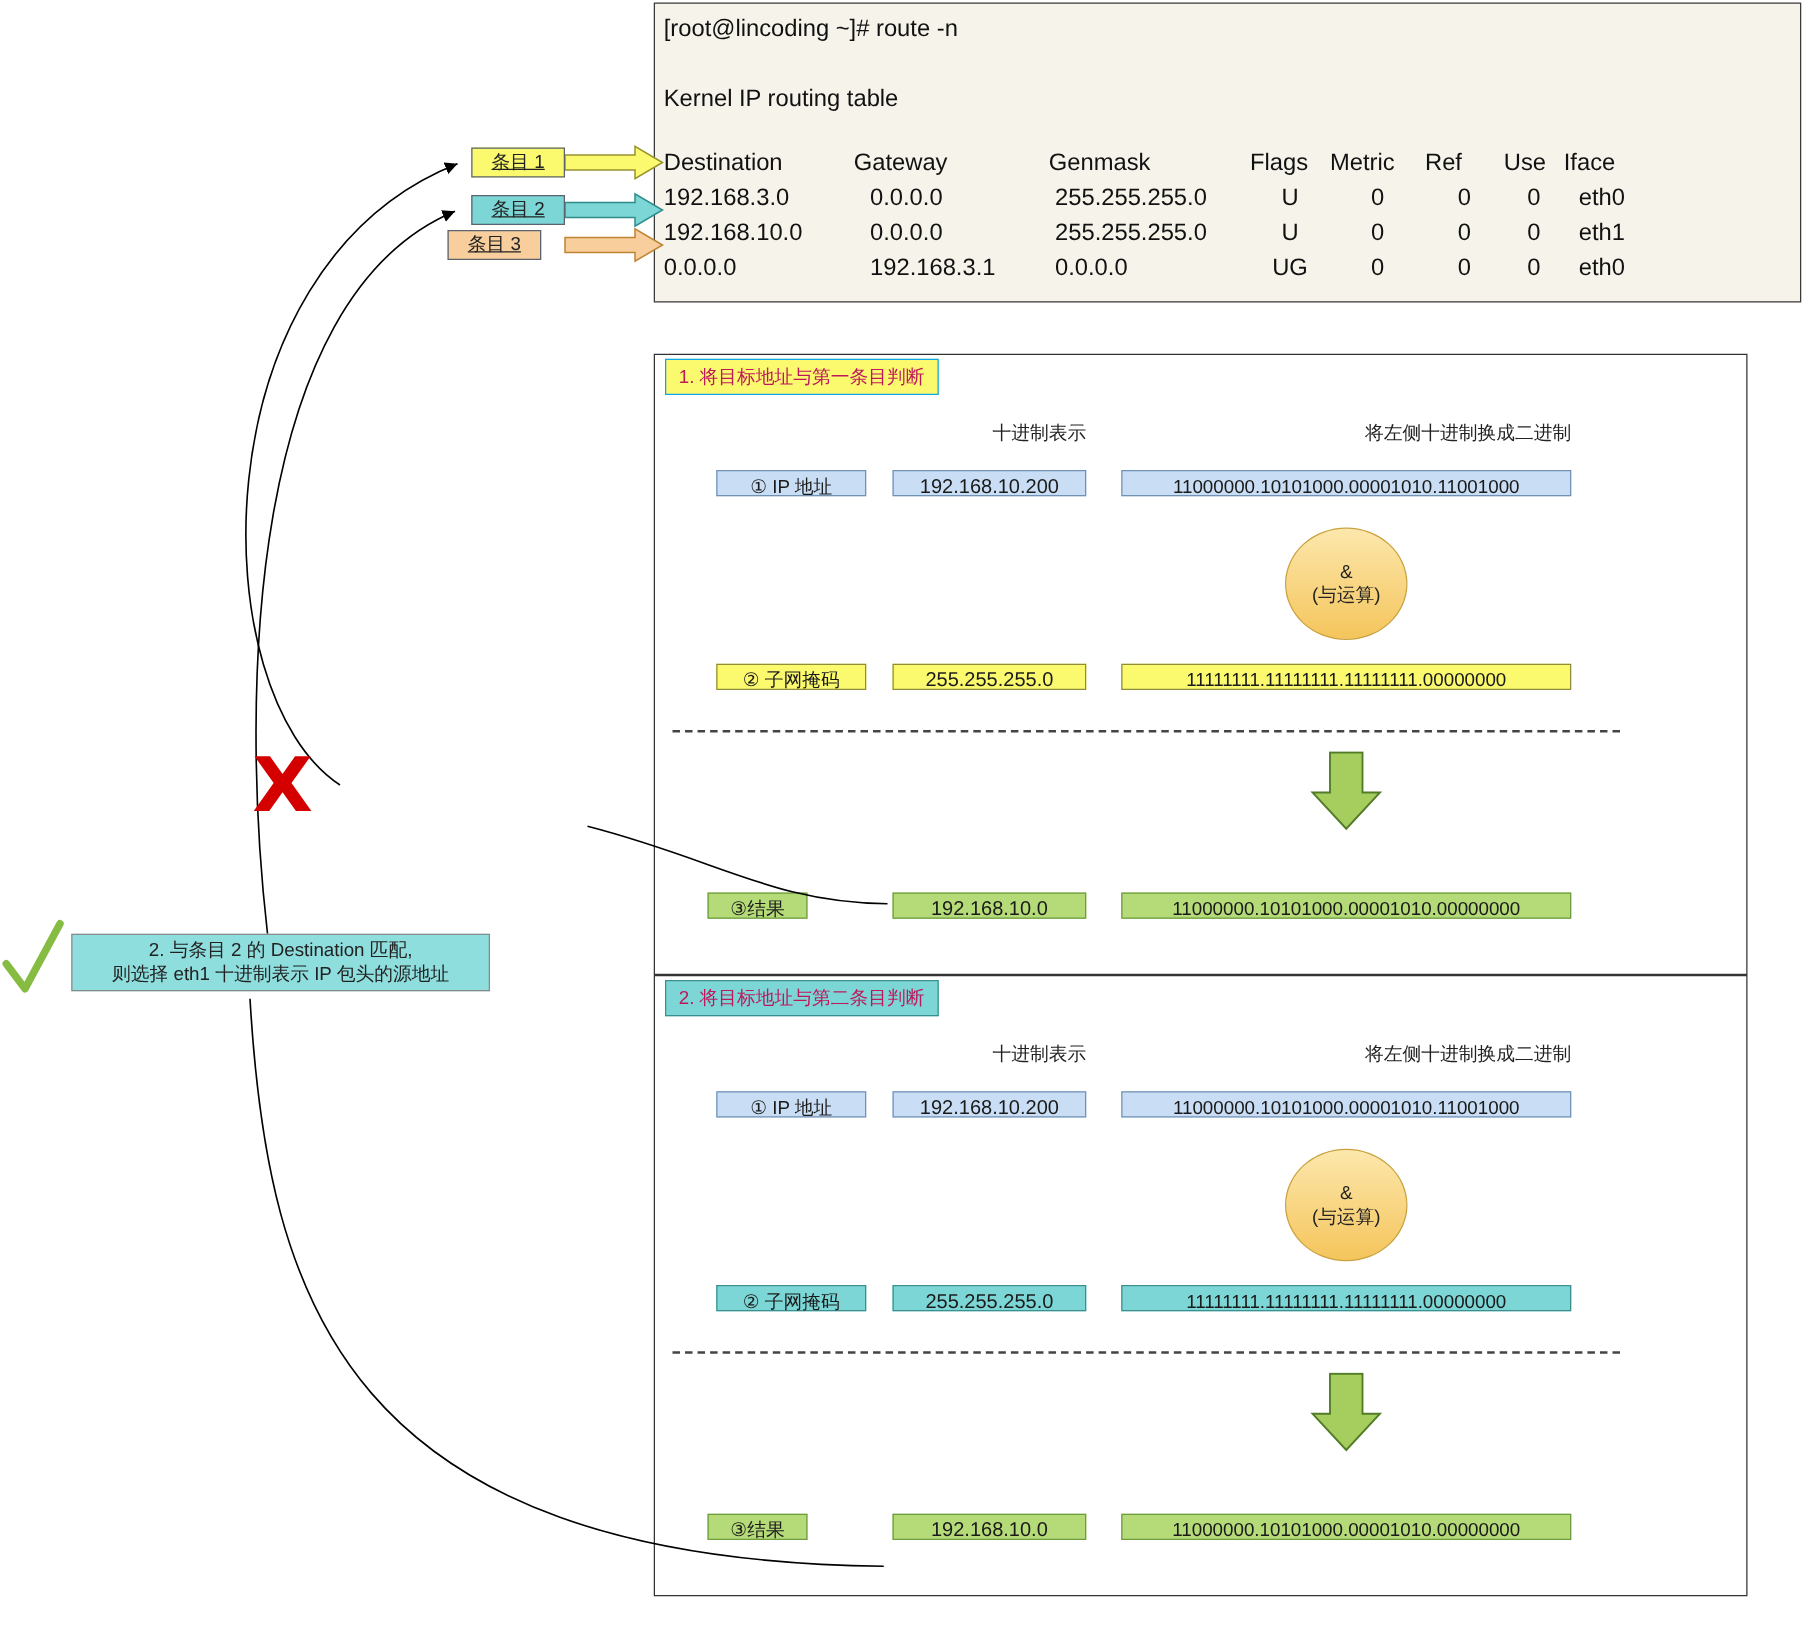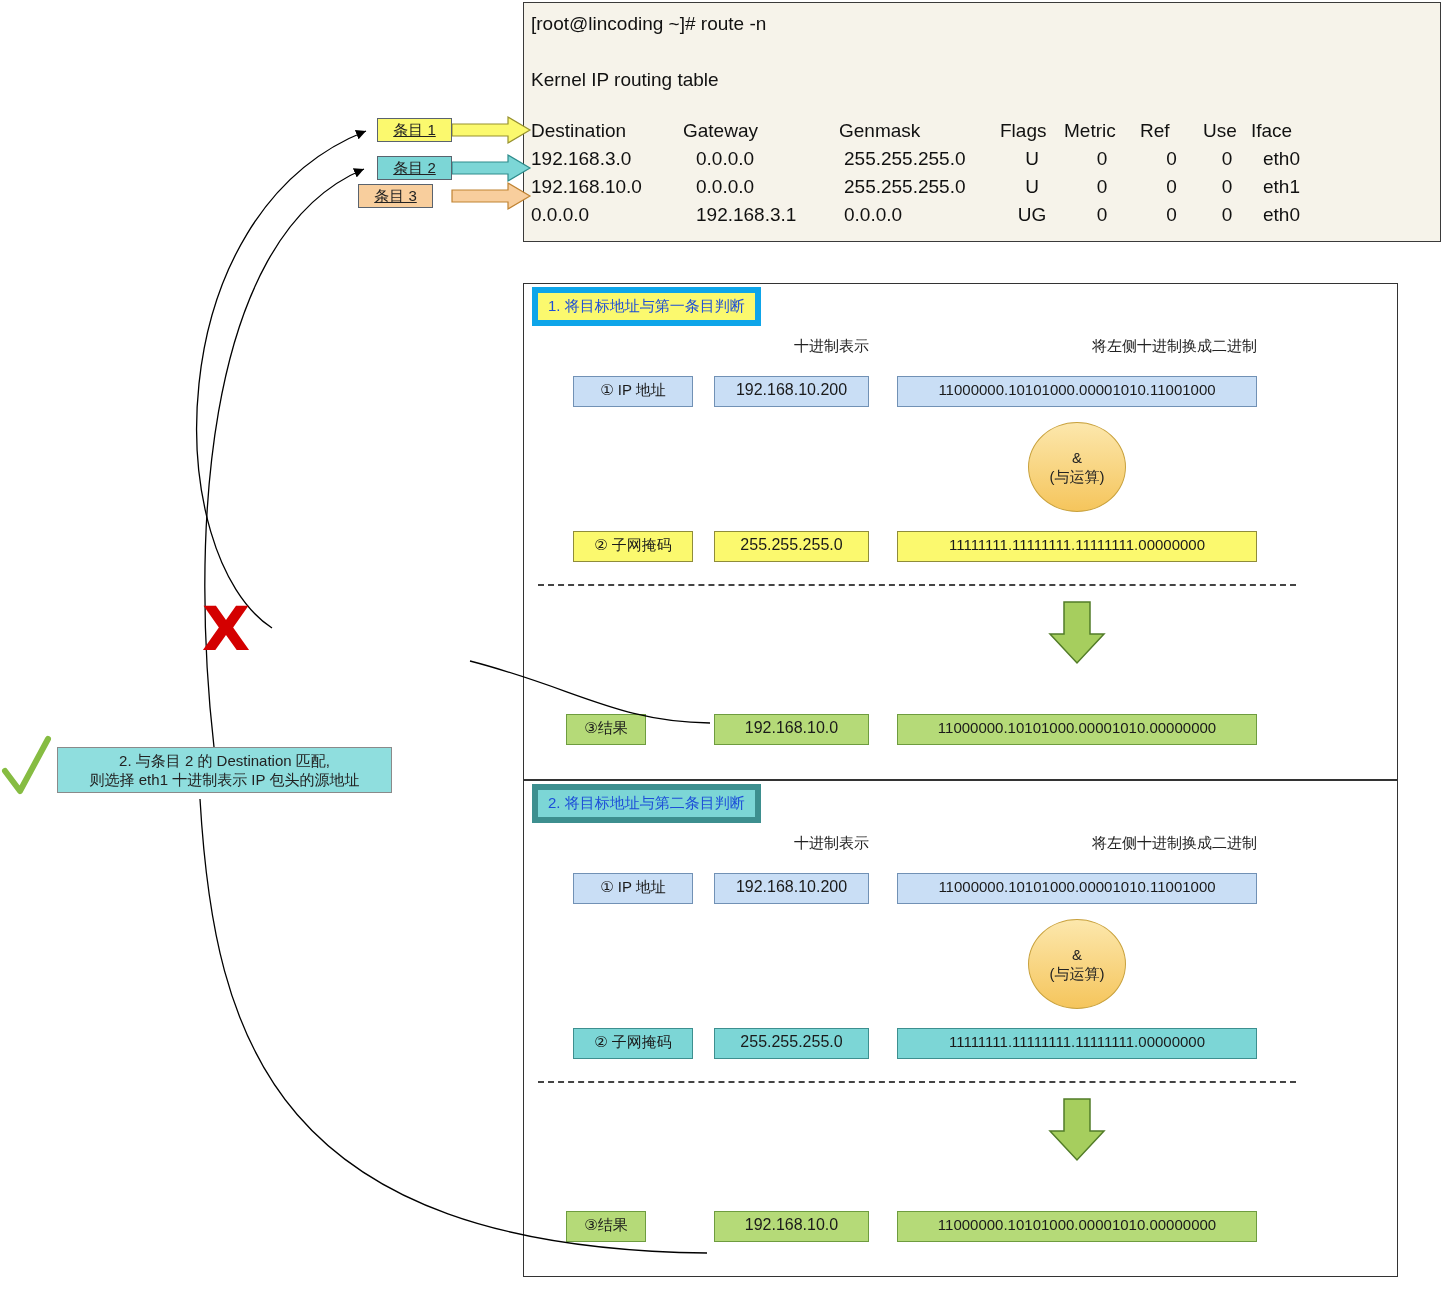--- a/index.html
+++ b/index.html
@@ -21,25 +21,25 @@
   
   .entry { width:75px; height:24px; line-height:22px; text-align:center; font-size:15px;
            border:1px solid #5a636e; z-index:3; color:#222;text-decoration:underline; }
   .e1 { left:377px; top:118px; background:#FBF96E; }
   .e2 { left:377px; top:156px; background:#7CD6D6; }
   .e3 { left:358px; top:184px; background:#F8CE9D; }
 
   
   .section { width:875px; height:497px; border:1px solid #333; background:#fff; z-index:1; }
   .s1 { left:523px; top:283px; } .s2 { left:523px; top:780px; }
-  .sec-title { position:absolute; left:8px; top:3px; padding:4px 10px; font-size:15px; color:#1d4ed8;
-               border:6px solid #0ea5e9; background:#FBF96E; white-space:nowrap; }
+  .sec-title { position:absolute; left:8px; top:3px; padding:4px 10px; font-size:15px; color:#be185d;
+               border:1px solid #0ea5e9; background:#FBF96E; white-space:nowrap; }
   .sec-title.c { background:#7CD6D6; border-color:#3D8F8F; }
   .colhead { position:absolute; top:53px; font-size:15px; color:#222; text-align:right; }
-  .cell { position:absolute; height:31px; line-height:26px; border:1px solid #666; text-align:center;
+  .cell { position:absolute; height:21px; line-height:26px; border:1px solid #666; text-align:center;
           font-size:16px; color:#1a1a1a; white-space:nowrap; }
   .cell.bin { font-size:15px; }
   .cell.lbl { font-size:15px; }
   .blue  { background:#C9DEF5; border-color:#7191B5; }
   .y     { background:#FBF96E; border-color:#8F8C3A; }
   .c     { background:#7CD6D6; border-color:#3D8F8F; }
   .green { background:#B5DA78; border-color:#6E9C3F; }
   .and-circle { position:absolute; left:504px; top:138px; width:98px; height:90px; border-radius:50%;
                 background:linear-gradient(#FCE7AC,#F5C55C); border:1px solid #C9A23E;
                 display:flex; flex-direction:column; align-items:center; justify-content:center;

